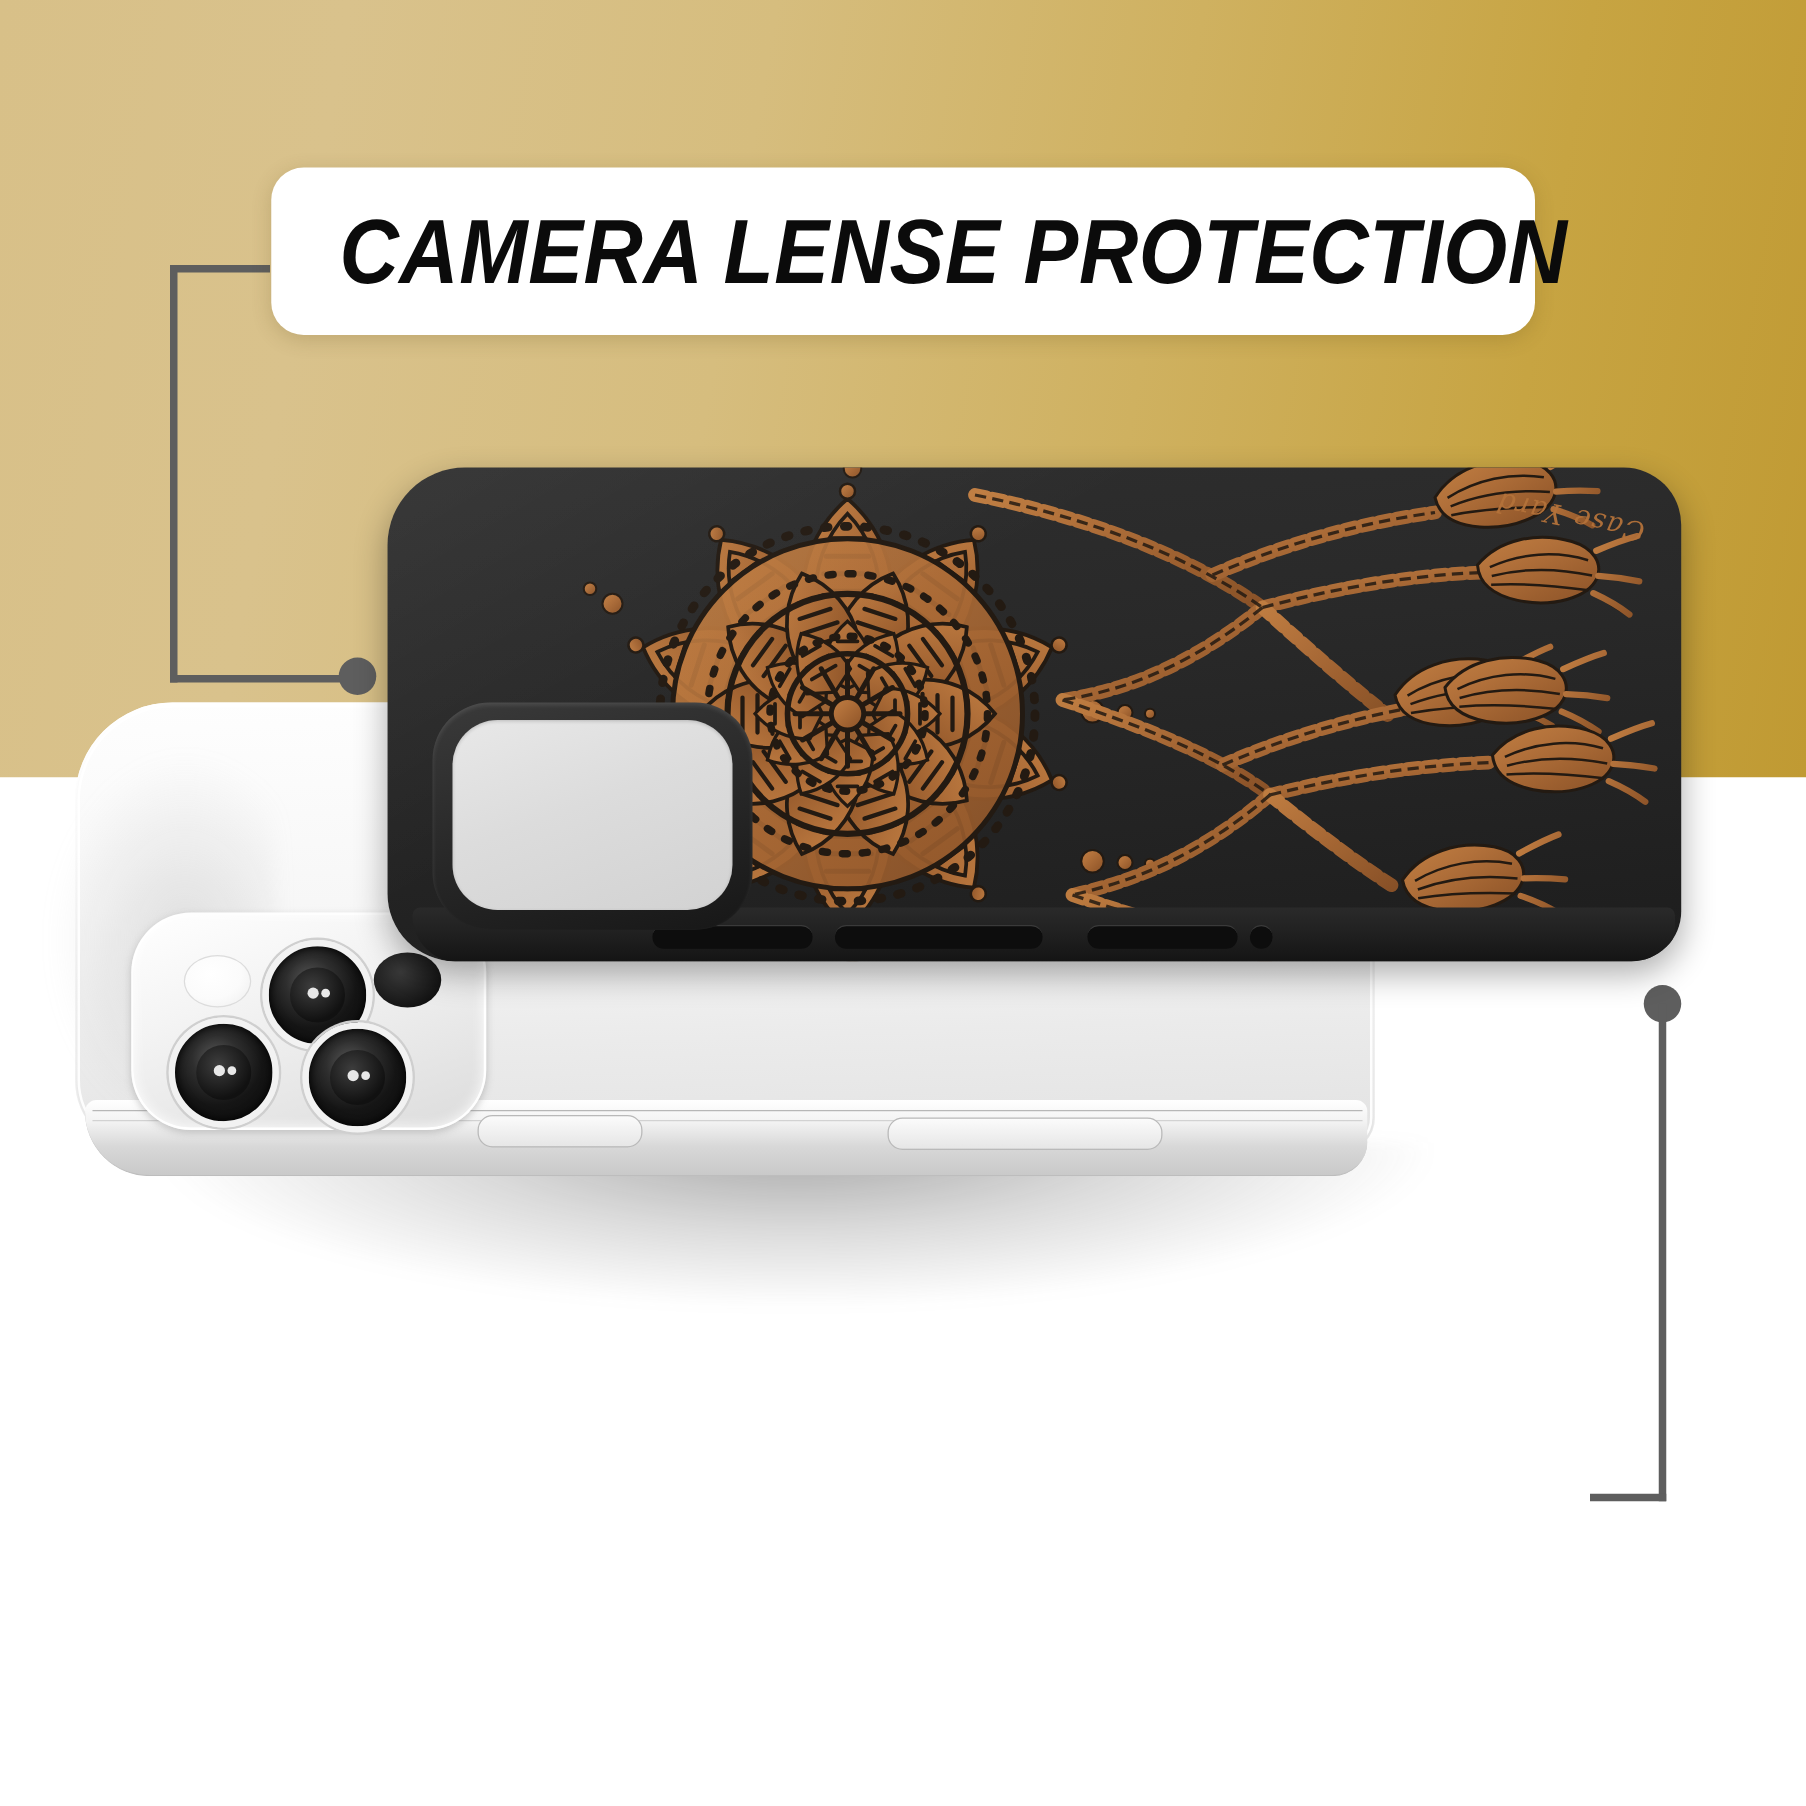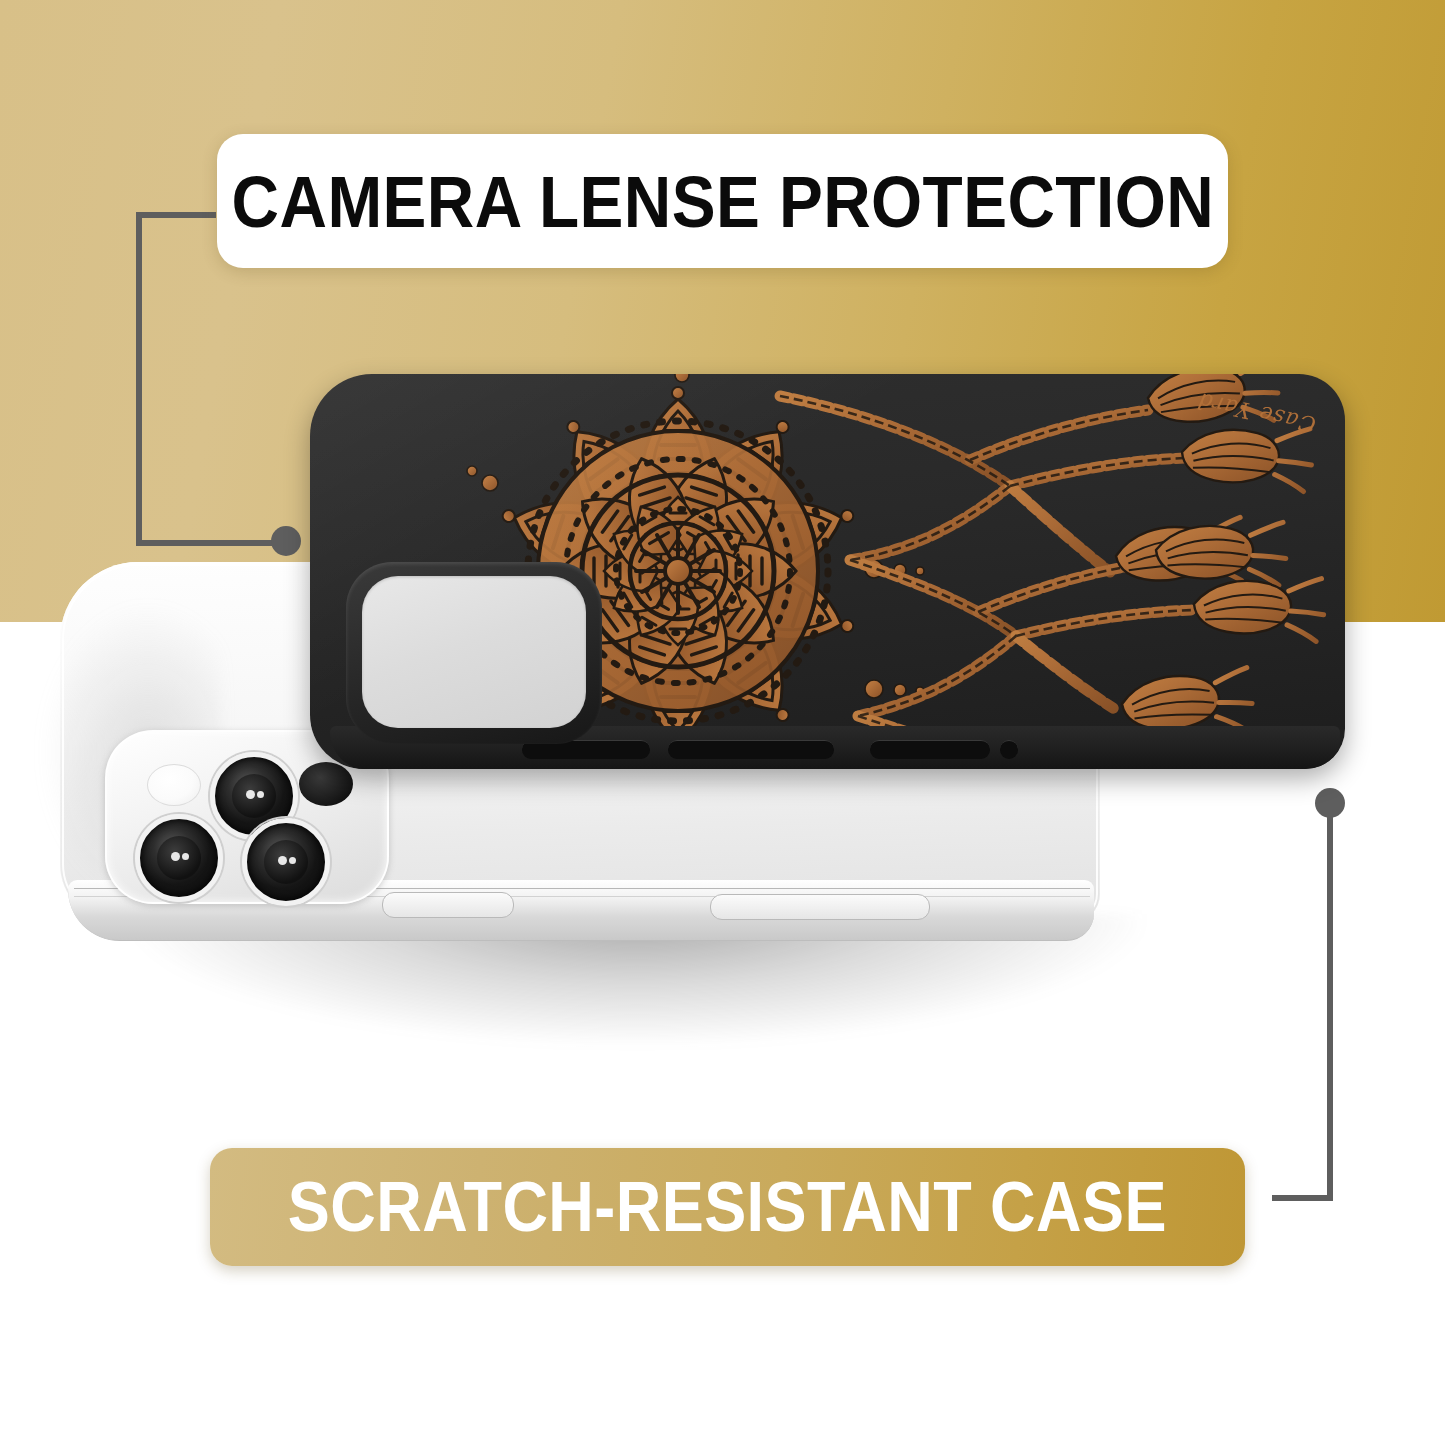--- a/index.html
+++ b/index.html
@@ -26,22 +26,23 @@
     background:#ffffff;
   }
 
   
   .conn{position:absolute;background:#5e5e5e;}
   .conn-dot{position:absolute;border-radius:50%;background:#5e5e5e;}
 
   
   .label-pill{
     position:absolute;
-    display:flex;align-items:center;justify-content:center;
+    display:flex;align-items:center;justify-content:flex-start;
     box-sizing:border-box;
+    font-style:italic;
   }
   .label-top{
     left:217px;top:134px;width:1011px;height:134px;
     background:#ffffff;
     border-radius:26px;
     box-shadow:0 4px 16px rgba(90,70,20,.20);
   }
   .label-top .txt{
     font-size:73px;font-weight:bold;color:#0b0b0b;
     letter-spacing:.5px;
@@ -422,17 +423,14 @@
       <div class="bc-cam-hole"></div>
 
       <div class="bc-signature">Case Yard</div>
     </div>
   </div>
 
   <div class="label-pill label-top">
     <span class="txt">CAMERA LENSE PROTECTION</span>
   </div>
 
-  <div class="label-pill label-bottom">
-    <span class="txt">SCRATCH-RESISTANT CASE</span>
-  </div>
 
 </div>
 
 </body></html>

